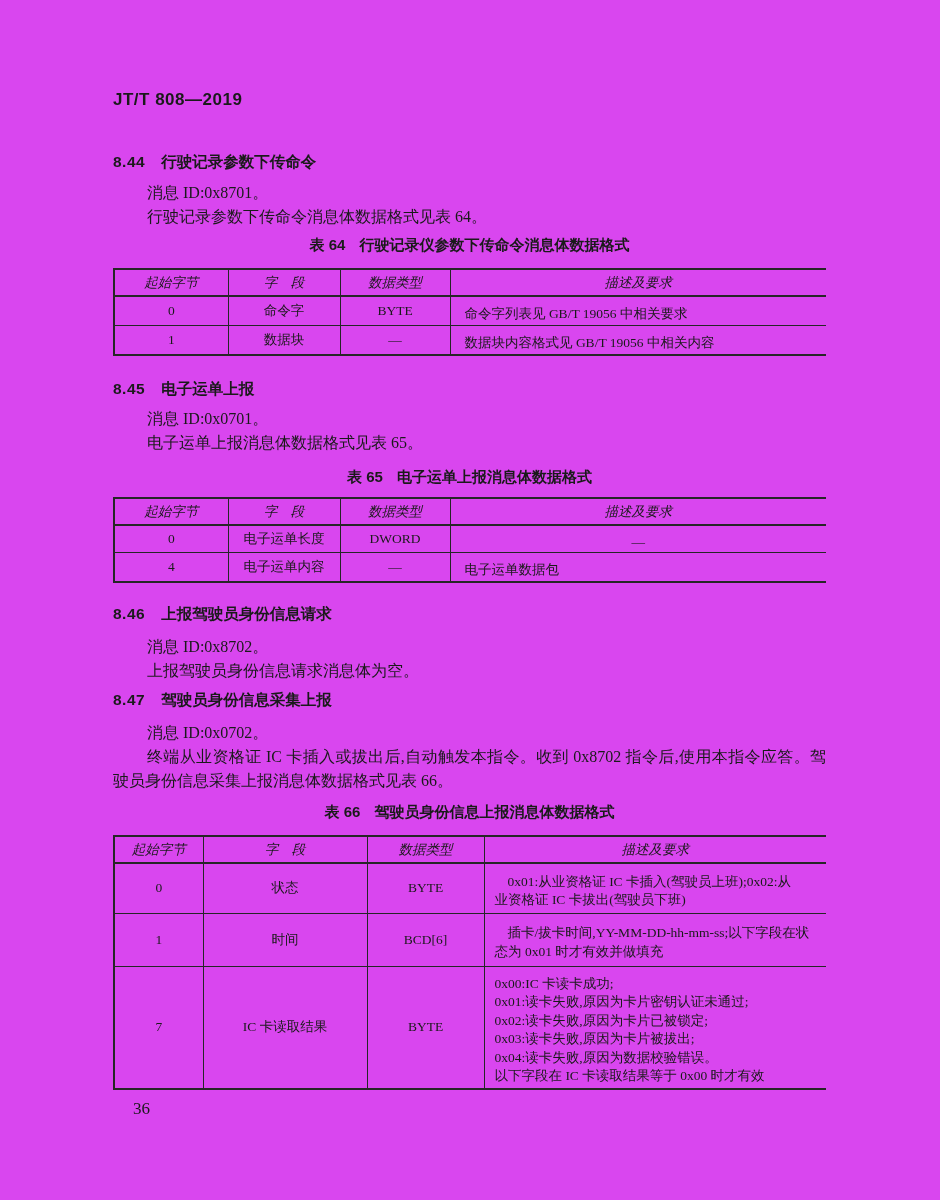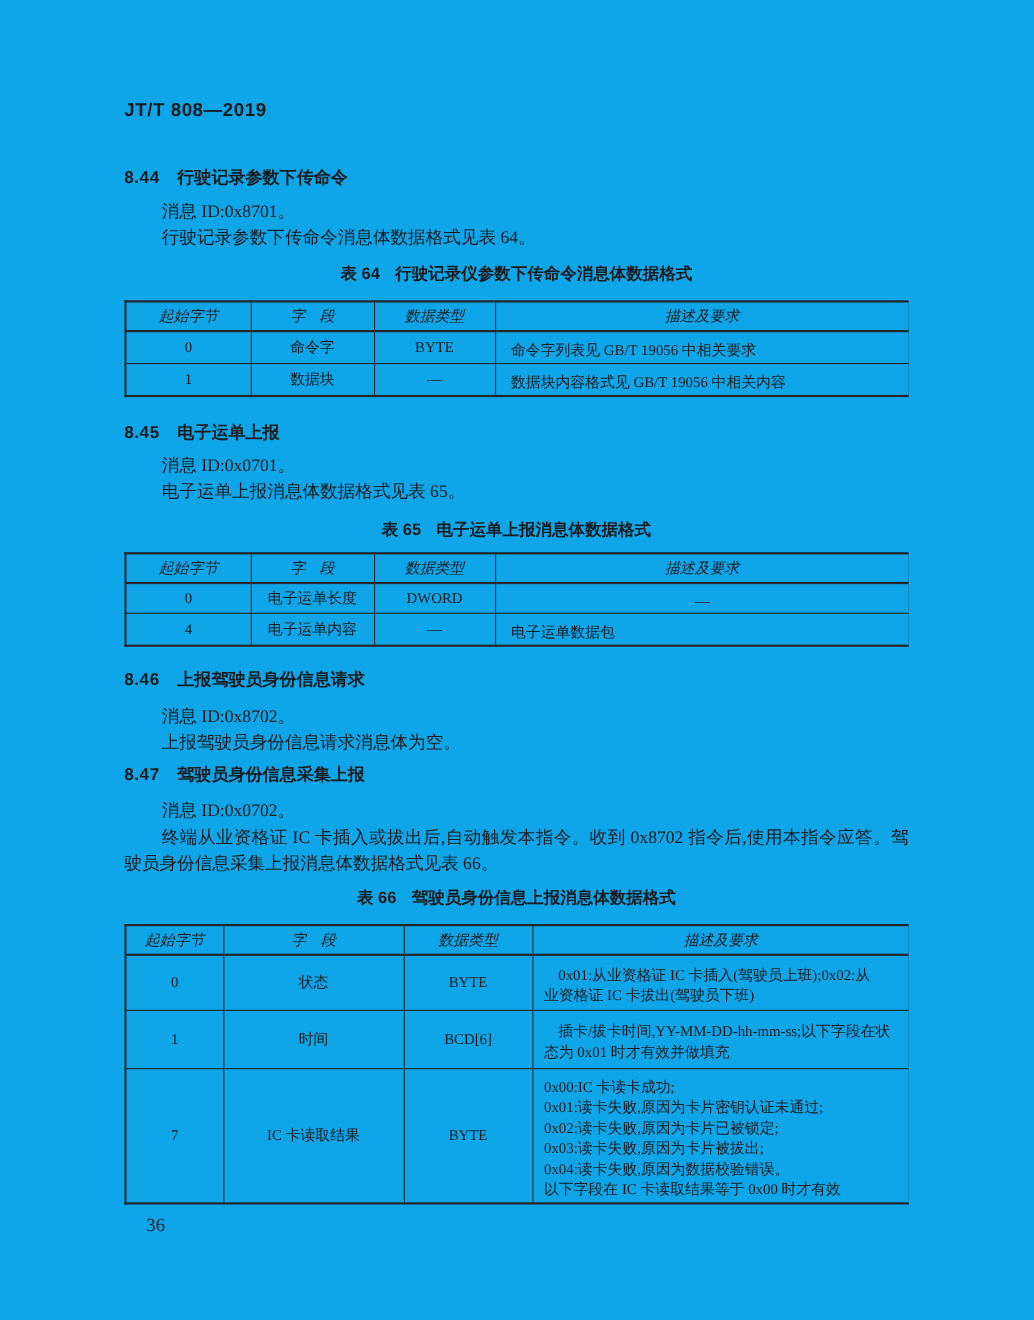--- a/index.html
+++ b/index.html
@@ -1,21 +1,21 @@
 <!DOCTYPE html>
 <html><head>
 <meta charset="utf-8">
 <style>
   * { margin: 0; padding: 0; box-sizing: border-box; }
   html, body { background: #ffffff; }
   .page {
     position: relative;
     width: 940px;
     height: 1200px;
-    background: #0ea5e9;
+    background: #d946ef;
     color: #1a1a1a;
     font-family: "Liberation Serif", "DejaVu Serif", serif;
     overflow: hidden;
   }
   .content {
     position: absolute;
     left: 113px;
     top: 0;
     width: 713px;
     height: 1200px;
@@ -84,21 +84,21 @@
   <div class="content">
 
     <div class="running-head">JT/T 808—2019</div>
 
     <div class="heading" style="margin-top:38px">
       <span class="h-num">8.44</span><span class="h-title">行驶记录参数下传命令</span>
     </div>
     <p class="body-p" style="margin-top:7px">消息 ID:0x8701。</p>
     <p class="body-p">行驶记录参数下传命令消息体数据格式见表 64。</p>
 
-    <div class="caption" style="margin-top:9px">
+    <div class="caption" style="margin-top:4px">
       <span>表 64</span><span class="cap-title">行驶记录仪参数下传命令消息体数据格式</span>
     </div>
 
     <table class="t64" style="margin-top:11px">
       <colgroup>
           <col style="width:114px">
           <col style="width:112px">
           <col style="width:110px">
           <col style="width:377px">
         </colgroup>

